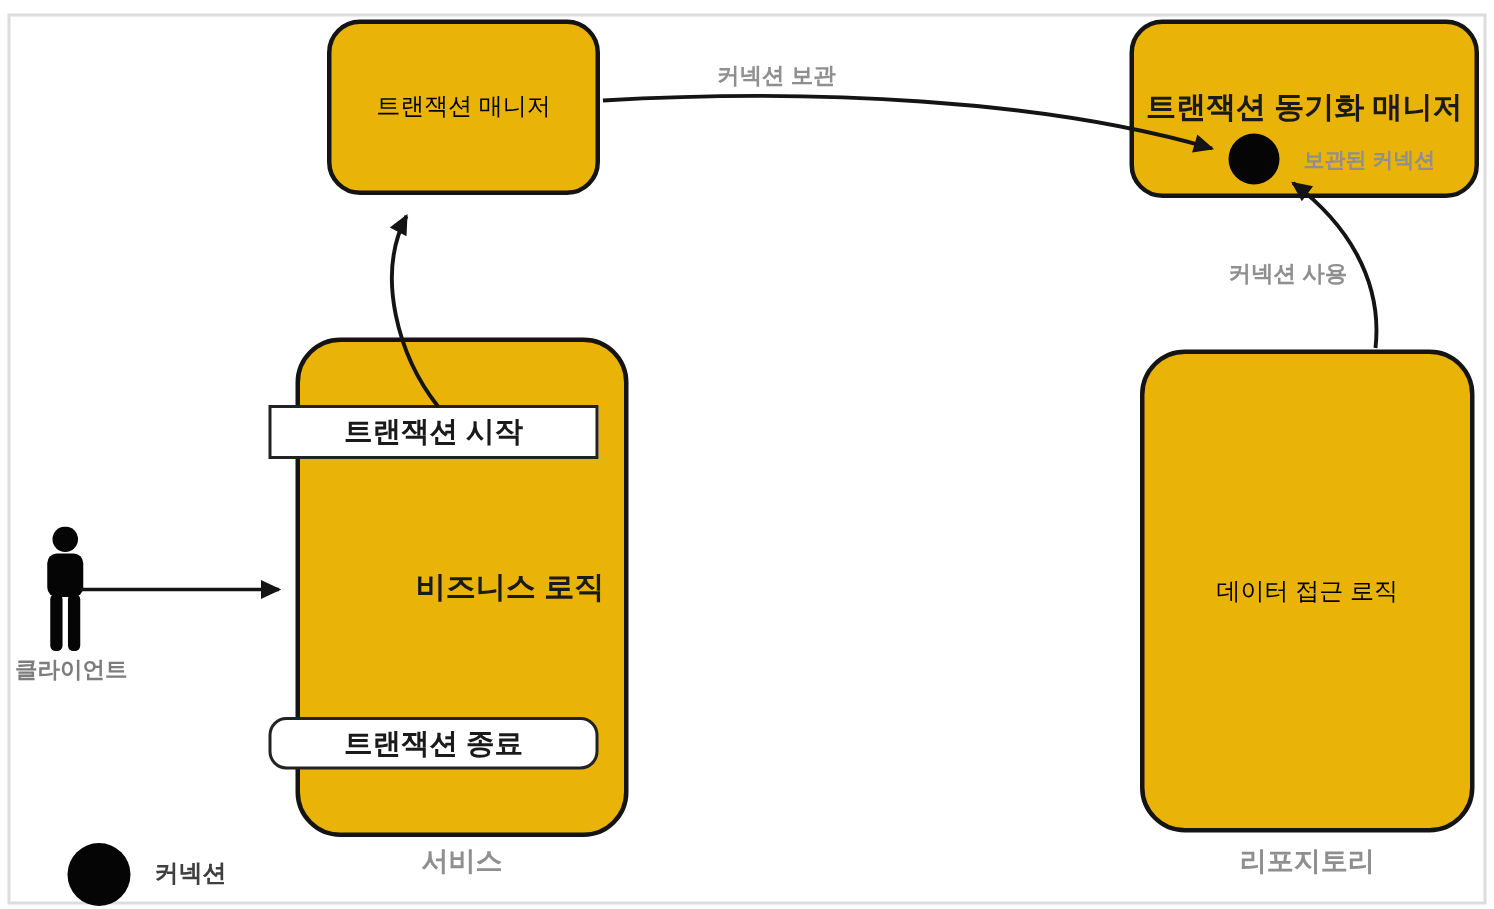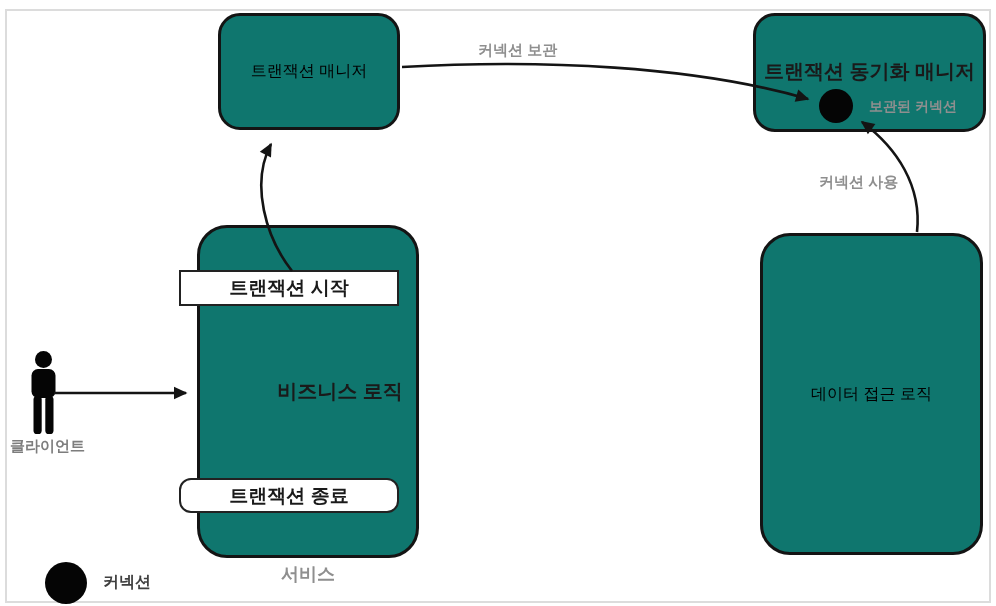--- a/index.html
+++ b/index.html
@@ -5,21 +5,21 @@
   html,body { margin:0; padding:0; background:#ffffff; }
   .canvas {
     position:relative; width:996px; height:606px; background:#ffffff;
     font-family:"Liberation Sans","DejaVu Sans",sans-serif; overflow:hidden;
   }
   .frame {
     position:absolute; left:5px; top:9px; width:982px; height:590px;
     border:2px solid #dcdcdc; background:#ffffff; z-index:0;
   }
   .box {
-    position:absolute; border:3px solid #141414; background:#0f766e;
+    position:absolute; border:3px solid #141414; background:#eab308;
     box-sizing:border-box; z-index:1;text-align:right;
   }
   .manager { left:218px; top:13px; width:182px; height:117px; border-radius:22px;
              display:flex; align-items:center; justify-content:center; }
   .sync { left:753px; top:13px; width:233px; height:119px; border-radius:22px; }
   .sync-title { position:absolute; left:753px; top:58px; width:233px; text-align:center;
                 font-size:20px; font-weight:bold; color:#1a1a1a; z-index:3; }
   .service { left:197px; top:225px; width:222px; height:333px; border-radius:30px; }
   .repo { left:760px; top:233px; width:223px; height:322px; border-radius:30px;
           display:flex; align-items:center; justify-content:center; }
@@ -70,20 +70,21 @@
 
   <div class="box service"></div>
   <div class="bar start-bar">트랜잭션 시작</div>
   <div class="center-label">비즈니스 로직</div>
   <div class="bar end-bar">트랜잭션 종료</div>
   <div class="caption service-caption">서비스</div>
 
   <div class="box repo">
     <span>데이터 접근 로직</span>
   </div>
+  <div class="caption repo-caption">리포지토리</div>
 
   <svg class="person" width="31" height="83" viewBox="0 0 31 83">
     <circle cx="15.5" cy="8.5" r="8.5" fill="#050505"></circle>
     <rect x="3.5" y="18" width="24" height="29" rx="6.5" fill="#050505"></rect>
     <rect x="5.5" y="45" width="8.2" height="38" rx="3.6" fill="#050505"></rect>
     <rect x="17.3" y="45" width="8.2" height="38" rx="3.6" fill="#050505"></rect>
   </svg>
   <div class="client-label">클라이언트</div>
 
   <div class="dot legend-dot"></div>

